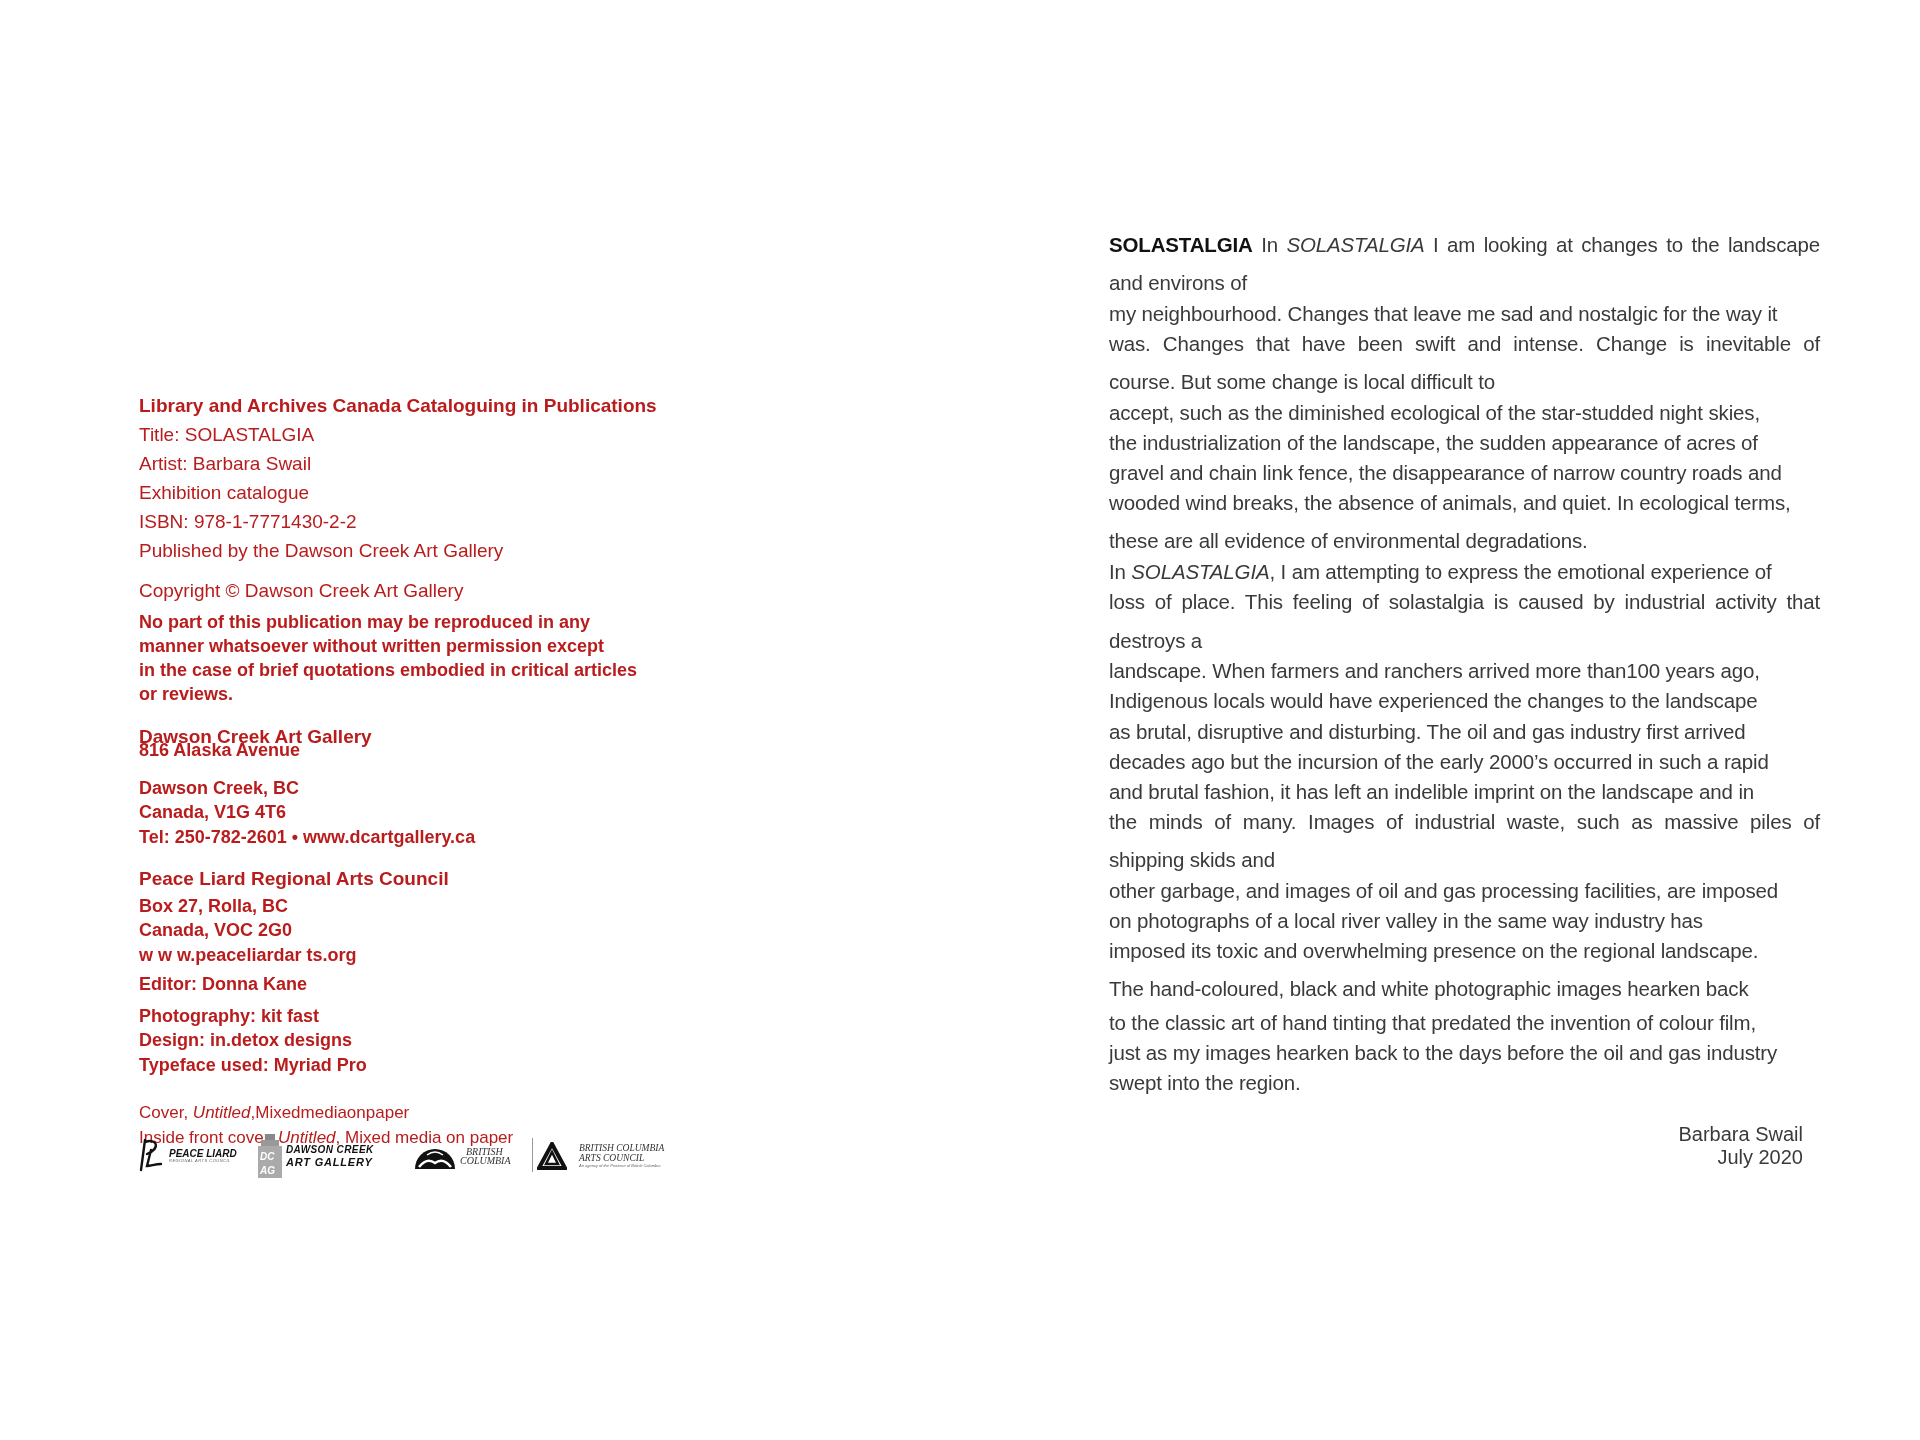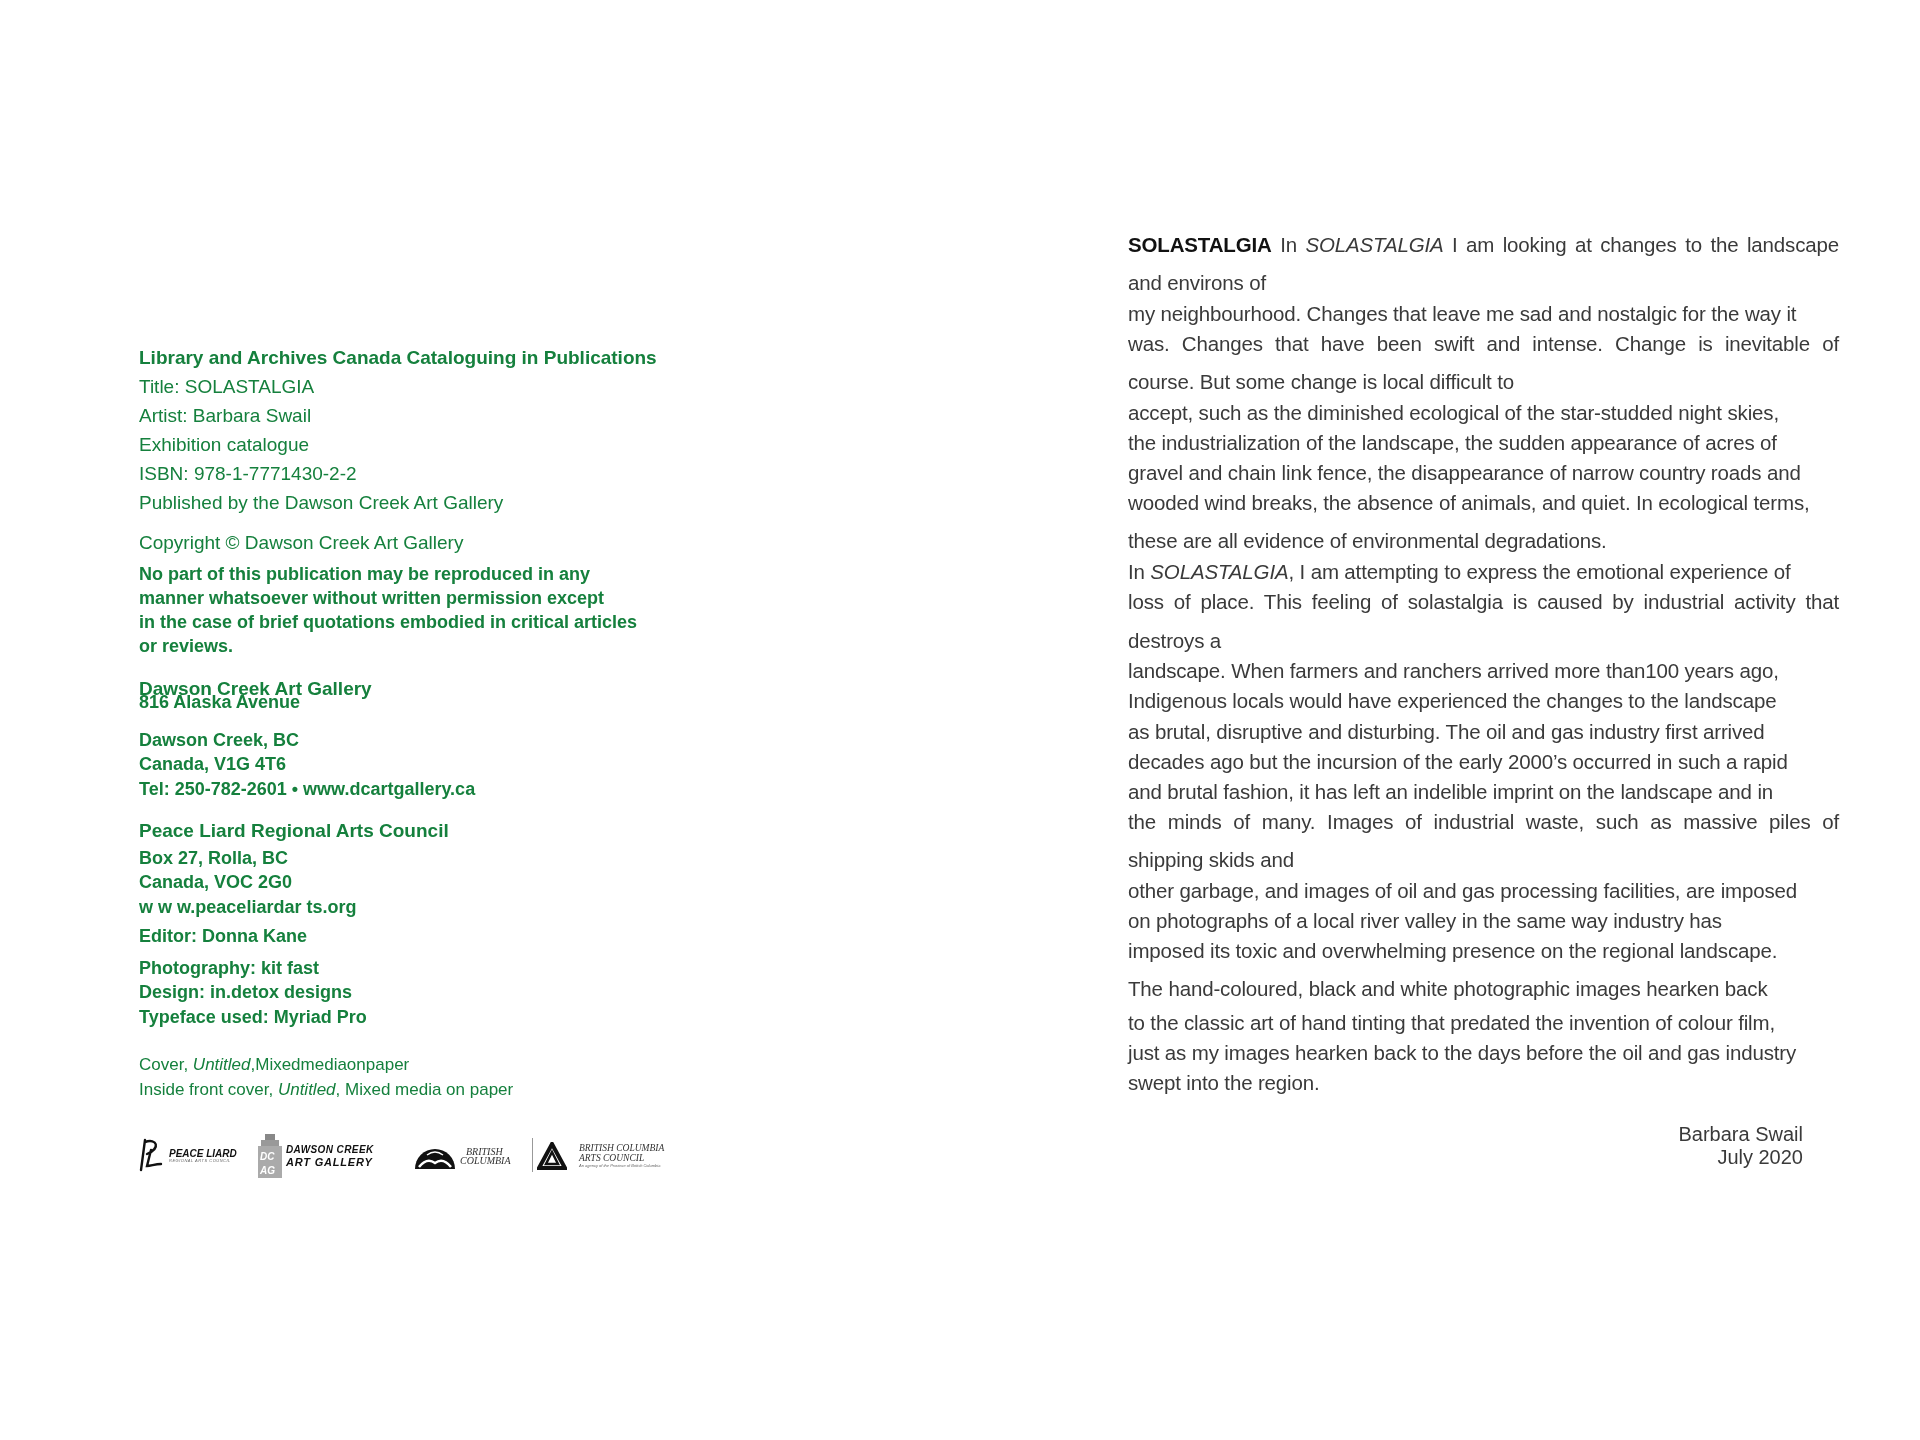--- a/index.html
+++ b/index.html
@@ -3,27 +3,27 @@
 <meta charset="utf-8">
 <style>
   html, body { margin: 0; padding: 0; background: #ffffff; }
   body { width: 1920px; height: 1440px; position: relative; overflow: hidden;
          font-family: "Liberation Sans", "DejaVu Sans", sans-serif; }
   .page { position: absolute; top: 0; height: 1440px; }
   .left-page { left: 0; width: 960px; }
   .right-page { left: 960px; width: 960px; }
 
   .line { position: absolute; white-space: nowrap; }
-  .l { left: 139px; color: #15803d; font-size: 19px; }
+  .l { left: 139px; color: #b91c1c; font-size: 19px; margin-top: 48px; }
   .l.bold { font-weight: bold; }
   .l.small { font-size: 17px; }
   .l.body { font-size: 18px; font-weight: bold; }
   em { font-style: italic; }
 
-  .r { left: 1109px; color: #3a3a3a; font-size: 20.5px; letter-spacing: -0.15px; margin-left: 19px; }
+  .r { left: 1109px; color: #3a3a3a; font-size: 20.5px; letter-spacing: -0.15px; }
   .r.just { width: 711px; text-align: justify; text-align-last: justify; }
   .r .b { font-weight: bold; color: #111; }
   .sig { right: 117px; left: auto; color: #3a3a3a; font-size: 20px; text-align: left; }
 
   .logos { position: absolute; left: 137px; top: 1130px; height: 52px; width: 560px; font-style: italic; }
   .logo { position: absolute; top: 0; height: 52px; display: flex; align-items: center; }
   .logo-text { font-family: "Liberation Sans", sans-serif; font-weight: bold; color: #111; line-height: 1; }
   .serif-text { font-family: "Liberation Serif", serif; color: #333; line-height: 0.95; }
   .tiny { font-size: 4px; color: #666; font-weight: normal; letter-spacing: 0.5px; }
 </style>

